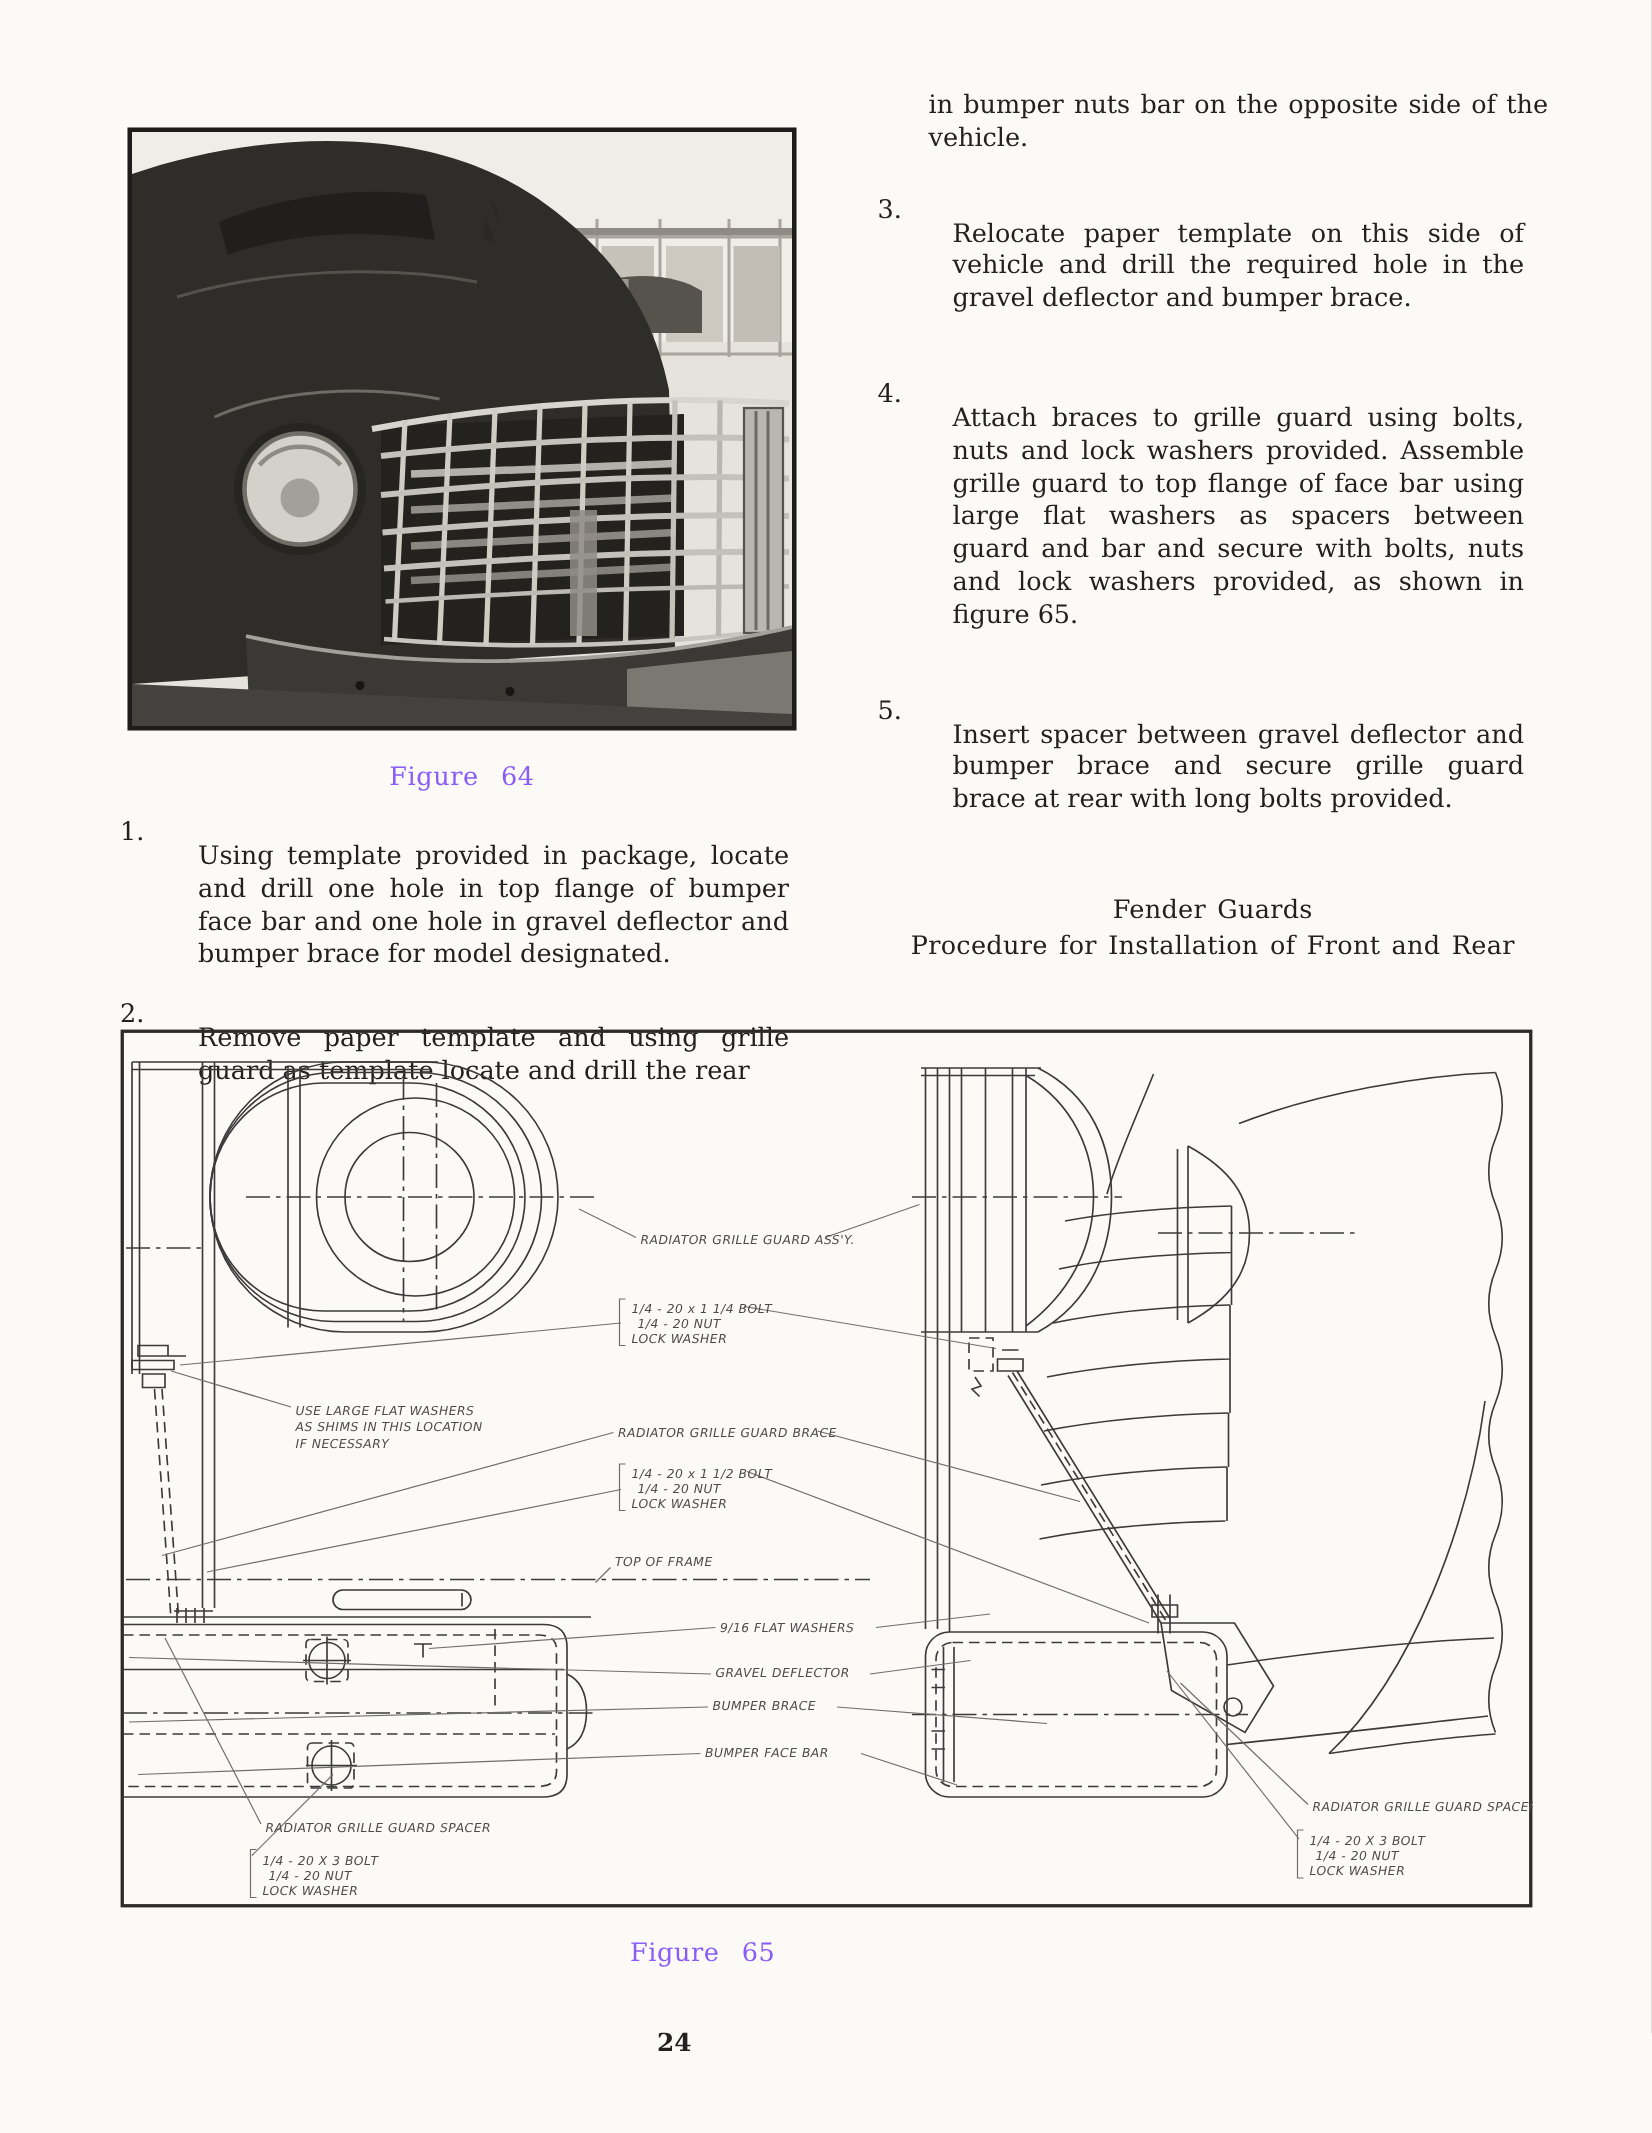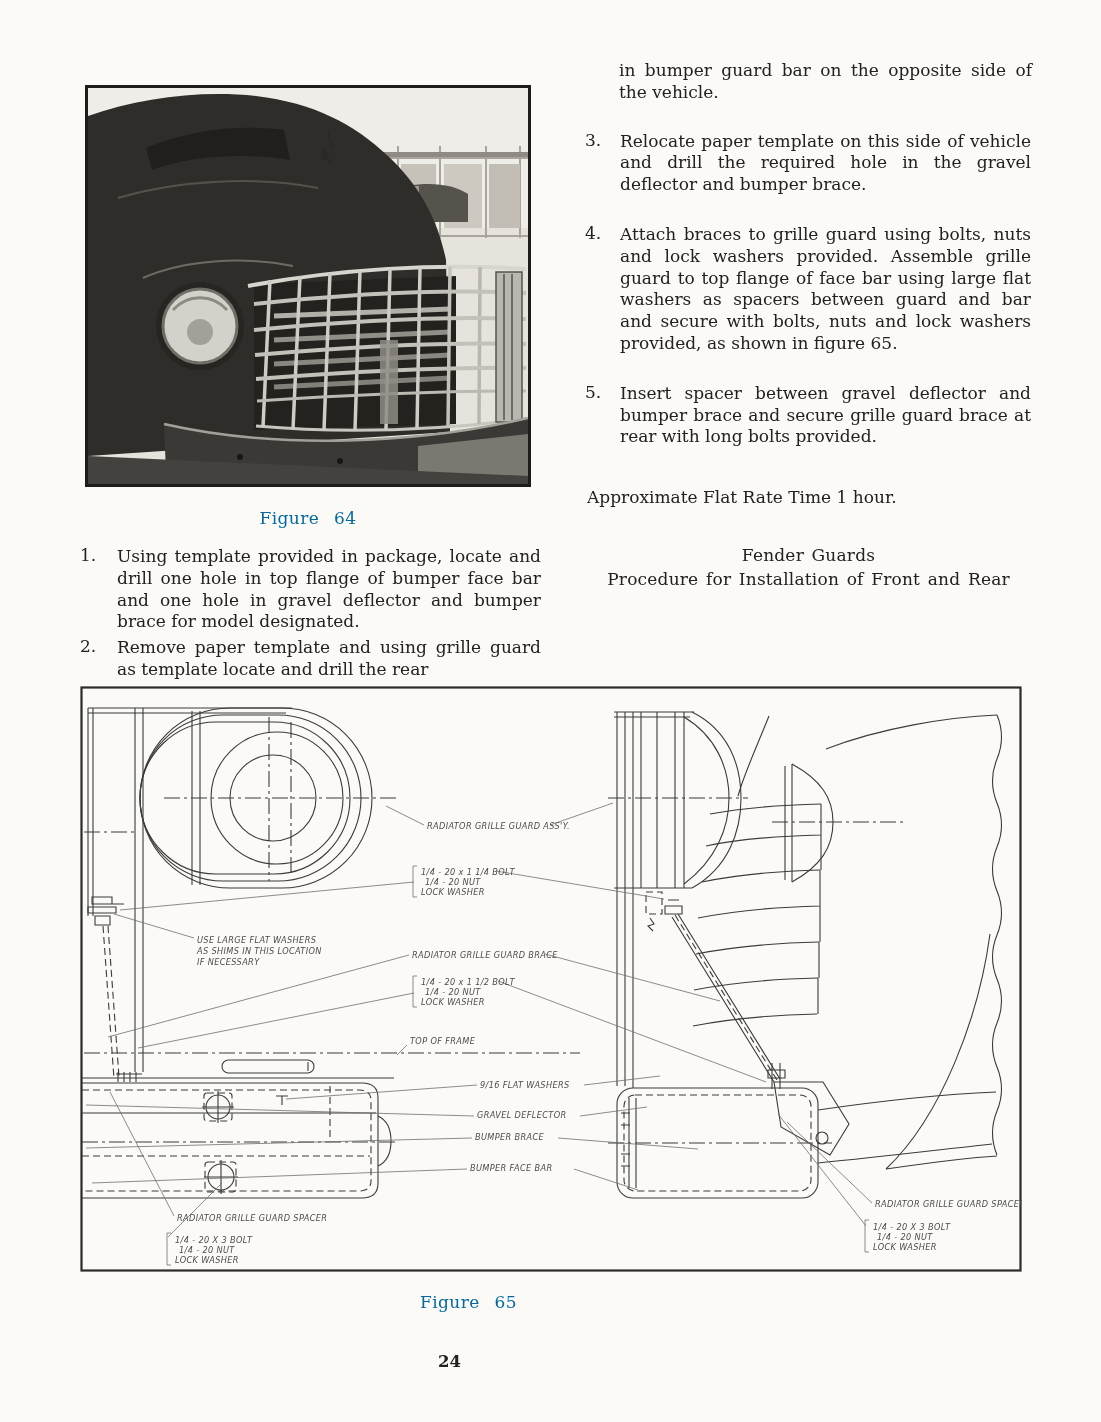--- a/index.html
+++ b/index.html
@@ -1,32 +1,32 @@
 <!DOCTYPE html>
 <html><head>
 <meta charset="utf-8">
 <style>
   html,body{margin:0;padding:0}
   body{background:#888;font-family:"DejaVu Serif",serif}
   .page{position:relative;width:1101px;height:1422px;background:#fbfaf7;color:#22211f;overflow:hidden;margin:0 auto}
   .abs{position:absolute}
   .photo{left:85px;top:85px;width:440px;height:396px;border:3px solid #1d1c1a;background:#e6e3dd;margin:0}
   .photo svg{display:block}
-  .cap{font-size:17px;letter-spacing:.4px;word-spacing:9px;color:#0369a1}
+  .cap{font-size:17px;letter-spacing:.4px;word-spacing:9px;color:#8b5cf6}
   .cap64{left:85px;top:508px;width:446px;text-align:center}
   .cap65{left:0;top:1292px;width:937px;text-align:center}
   .pageno{left:0;top:1352px;width:899px;text-align:center;font-weight:bold;font-size:16.5px}
   .col{font-size:17px;line-height:21.8px}
   .col-left{left:80px;top:545px;width:462px}
   .col-right{left:585px;top:60px;width:447px}
   .li{display:flex;align-items:flex-start;margin:0 0 2px 0}
   .col-right .li{margin-bottom:26px}
   .num{flex:0 0 36px}
   .col-right .num{flex-basis:34px}
-  .txt{flex:1;margin:1px;text-align:justify}
+  .txt{flex:1;margin:16px;text-align:justify}
   .cont{margin:0 0 26px 34px;text-align:justify}
   .flat{margin:38px 0 0 2px}
   .part-heading{margin:52px 0 0 0;font-size:17.5px;text-align:center;font-weight:bold;letter-spacing:.4px;word-spacing:3px}
   .proc{margin:34px 0 0 0;text-align:center;line-height:24.5px;letter-spacing:.2px;word-spacing:2px}
   .fig65{left:80px;top:686px;width:887px;height:587px}
   
   .s{stroke:#3b3b3b;stroke-width:1.1;fill:none}
   .d{stroke-dasharray:7 4}
   .c{stroke-dasharray:16 4 3 4}
   .l{stroke:#6e6e6e;stroke-width:.8;fill:none}
@@ -109,34 +109,33 @@
       <span class="num">1.</span>
       <p class="txt">Using template provided in package, locate and drill one hole in top flange of bumper face bar and one hole in gravel deflector and bumper brace for model designated.</p>
     </div>
     <div class="li">
       <span class="num">2.</span>
       <p class="txt">Remove paper template and using grille guard as template locate and drill the rear</p>
     </div>
   </section>
 
   <section class="abs col col-right">
-    <p class="cont">in bumper guard bar on the opposite side of the vehicle.</p>
+    <p class="cont">in bumper nuts bar on the opposite side of the vehicle.</p>
     <div class="li">
       <span class="num">3.</span>
       <p class="txt">Relocate paper template on this side of vehicle and drill the required hole in the gravel deflector and bumper brace.</p>
     </div>
     <div class="li">
       <span class="num">4.</span>
       <p class="txt">Attach braces to grille guard using bolts, nuts and lock washers provided.  Assemble grille guard to top flange of face bar using large flat washers as spacers between guard and bar and secure with bolts, nuts and lock washers provided, as shown in figure 65.</p>
     </div>
     <div class="li">
       <span class="num">5.</span>
       <p class="txt">Insert spacer between gravel deflector and bumper brace and secure grille guard brace at rear with long bolts provided.</p>
     </div>
-    <p class="flat">Approximate Flat Rate Time 1 hour.</p>
     <div class="proc">
       <div>Fender Guards</div>
       <div>Procedure for Installation of Front and Rear</div>
     </div>
   </section>
 
   <div class="abs fig65">
     <svg viewBox="0 0 942 587" width="942" height="587">
       <rect x="1.5" y="1.5" width="939" height="583" fill="none" stroke="#2c2b29" stroke-width="2.2"></rect>
 

